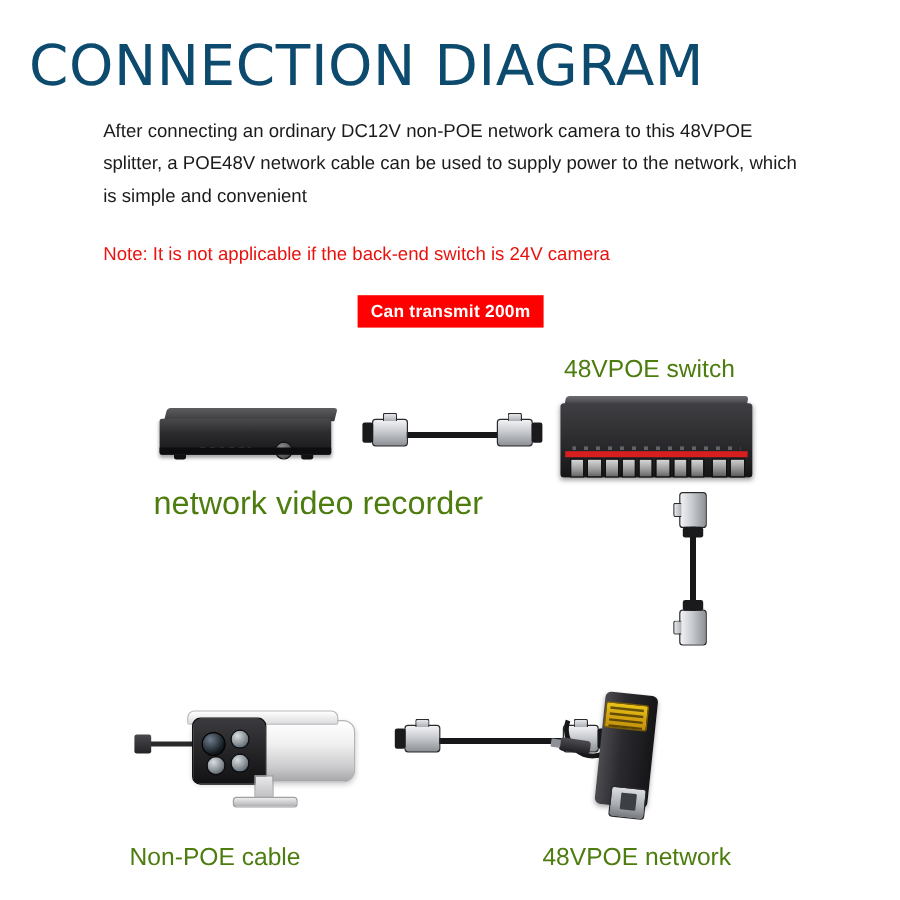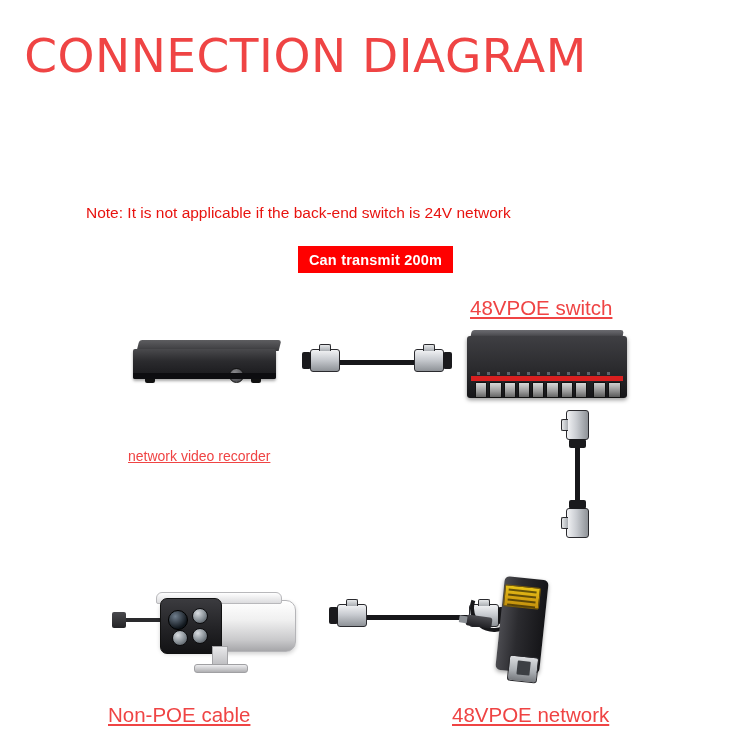--- a/index.html
+++ b/index.html
@@ -25,21 +25,21 @@
   
   .title {
     position: absolute;
     left: 0;
     top: 28px;
     width: 611px;
     text-align: center;
     font-size: 47px;
     letter-spacing: 0.5px;
     font-weight: 400;
-    color: #ef4444;
+    color: #0c4a6e;
     font-family: "DejaVu Sans", sans-serif;
   }
   .intro {
     position: absolute;
     left: 86px;
     top: 96px;
     width: 590px;
     font-size: 15.5px;
     line-height: 27px;
     color: #1b1b1b;
@@ -68,26 +68,25 @@
     display: flex;
     align-items: center;
     justify-content: center;
     letter-spacing: 0.2px;
   }
 
   
   .label {
     position: absolute;
     font-size: 20px;
-    color: #ef4444;
+    color: #4d7c0f;
     white-space: nowrap;
-    text-decoration: underline;
   }
   .lbl-switch   { left: 470px; top: 296px; font-size: 20.5px; }
-  .lbl-nvr      { left: 128px; top: 404px; font-size: 14px; margin-top: 44px; }
+  .lbl-nvr      { left: 128px; top: 404px; font-size: 27px; }
   .lbl-camera   { left: 108px; top: 703px; font-size: 20.5px; }
   .lbl-splitter { left: 452px; top: 703px; font-size: 20.5px; }
 
   
   .nvr {
     position: absolute;
     left: 133px;
     top: 340px;
     width: 147px;
     height: 46px;
@@ -473,22 +472,23 @@
     border-radius: 1px;
   }
 </style>
 </head>
 <body>
 
 <div class="page">
 
   <div class="title">CONNECTION DIAGRAM</div>
 
-
-  <div class="note">Note: It is not applicable if the back-end switch is 24V network</div>
+  <div class="intro">After connecting an ordinary DC12V non-POE network camera to this 48VPOE splitter, a POE48V network cable can be used to supply power to the network, which is simple and convenient</div>
+
+  <div class="note">Note: It is not applicable if the back-end switch is 24V camera</div>
 
   <div class="badge">Can transmit 200m</div>
 
   <div class="nvr">
     <div class="top-face"></div>
     <div class="front">
       <div class="leds"></div>
       <div class="knob"></div>
     </div>
     <div class="foot l"></div>

